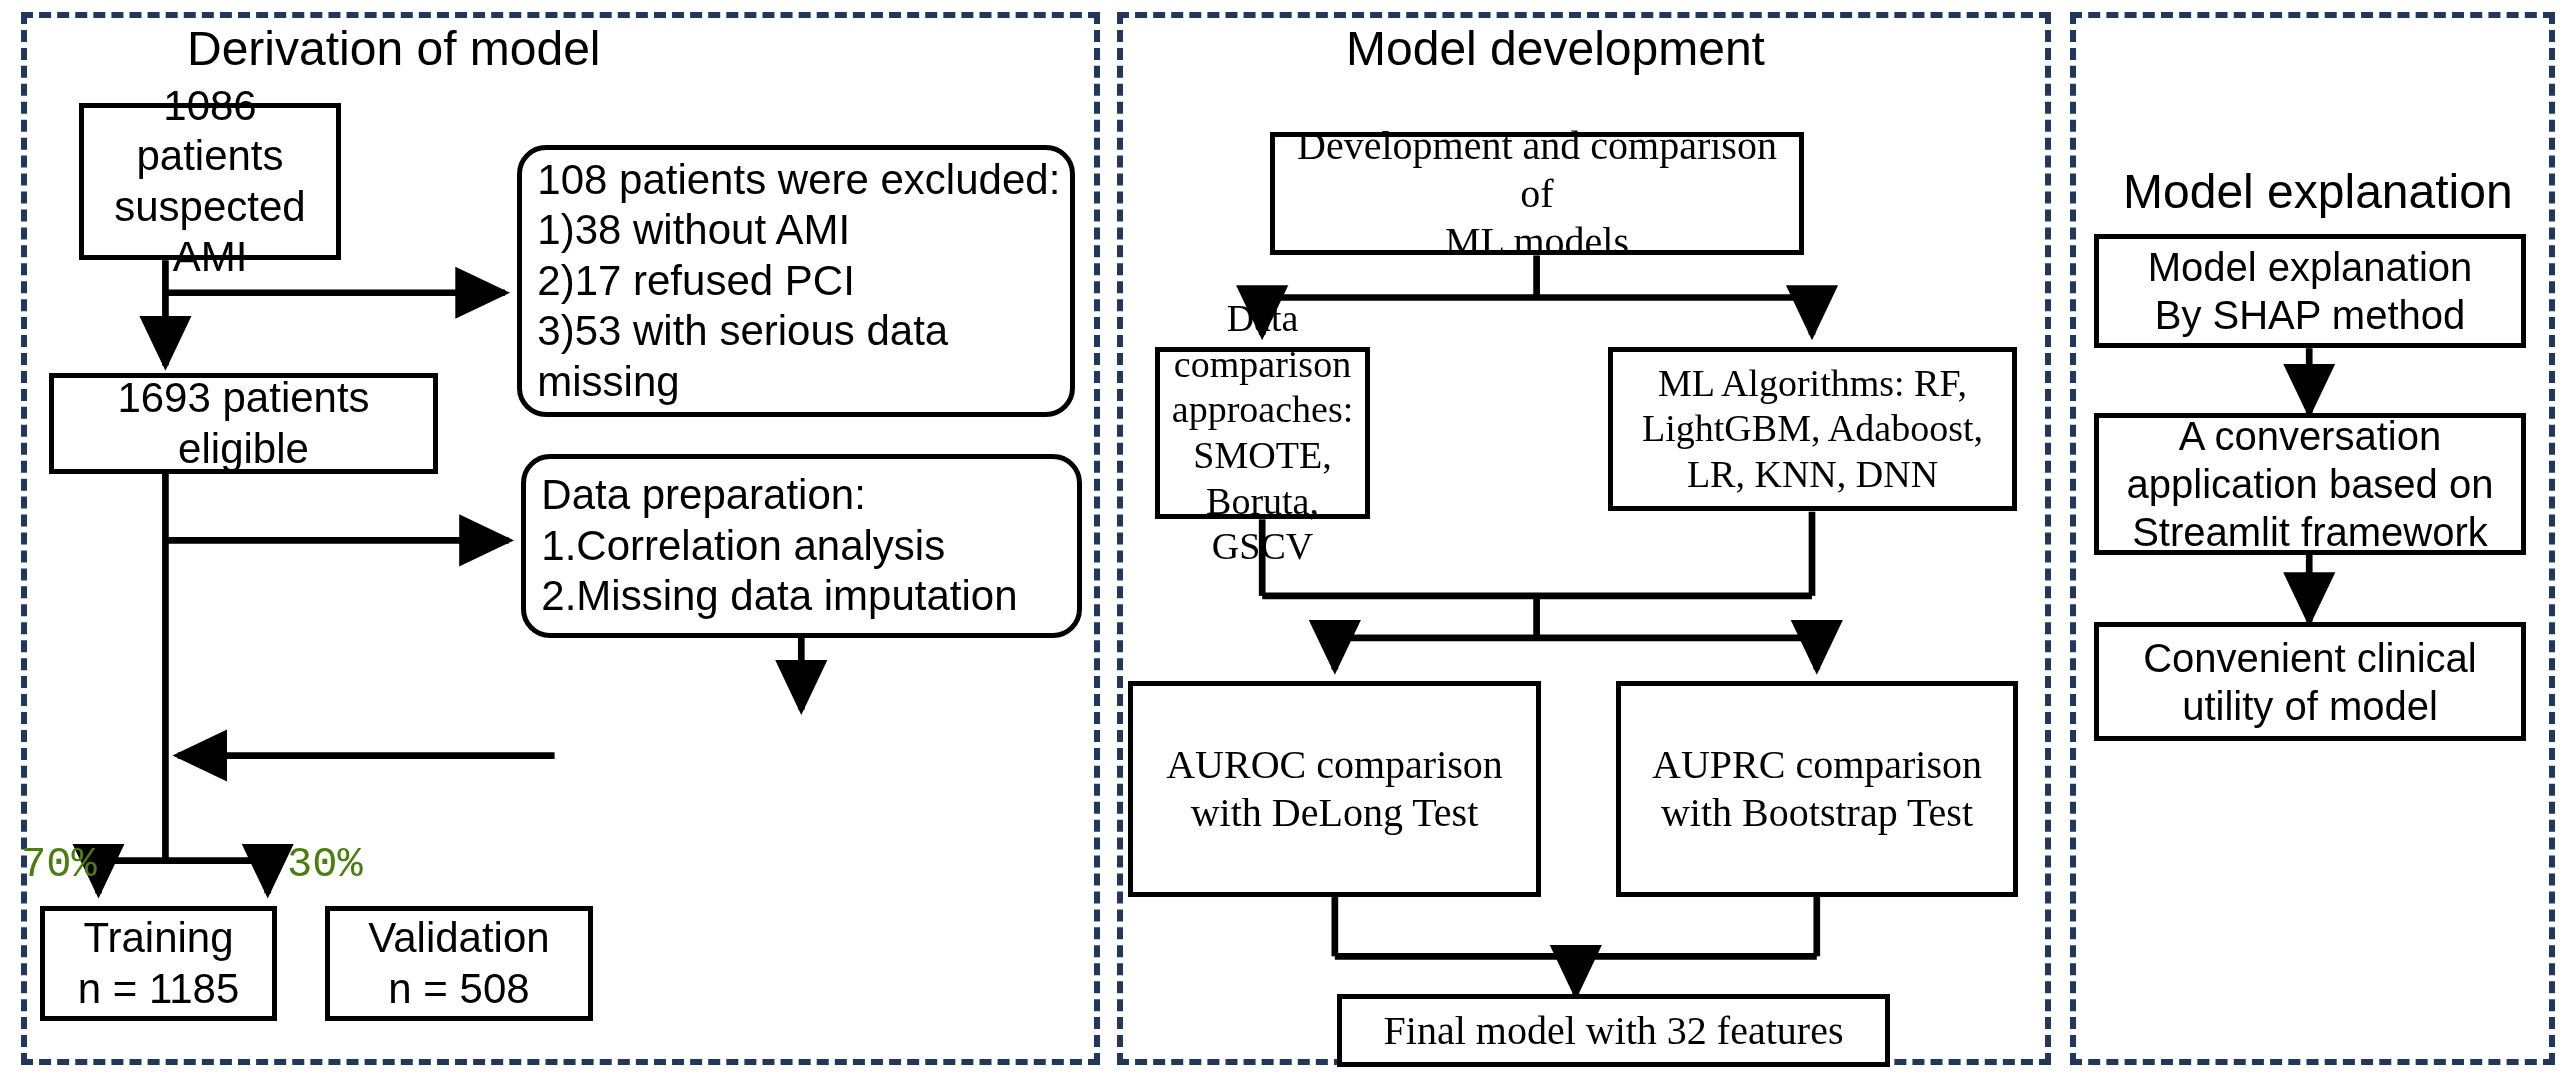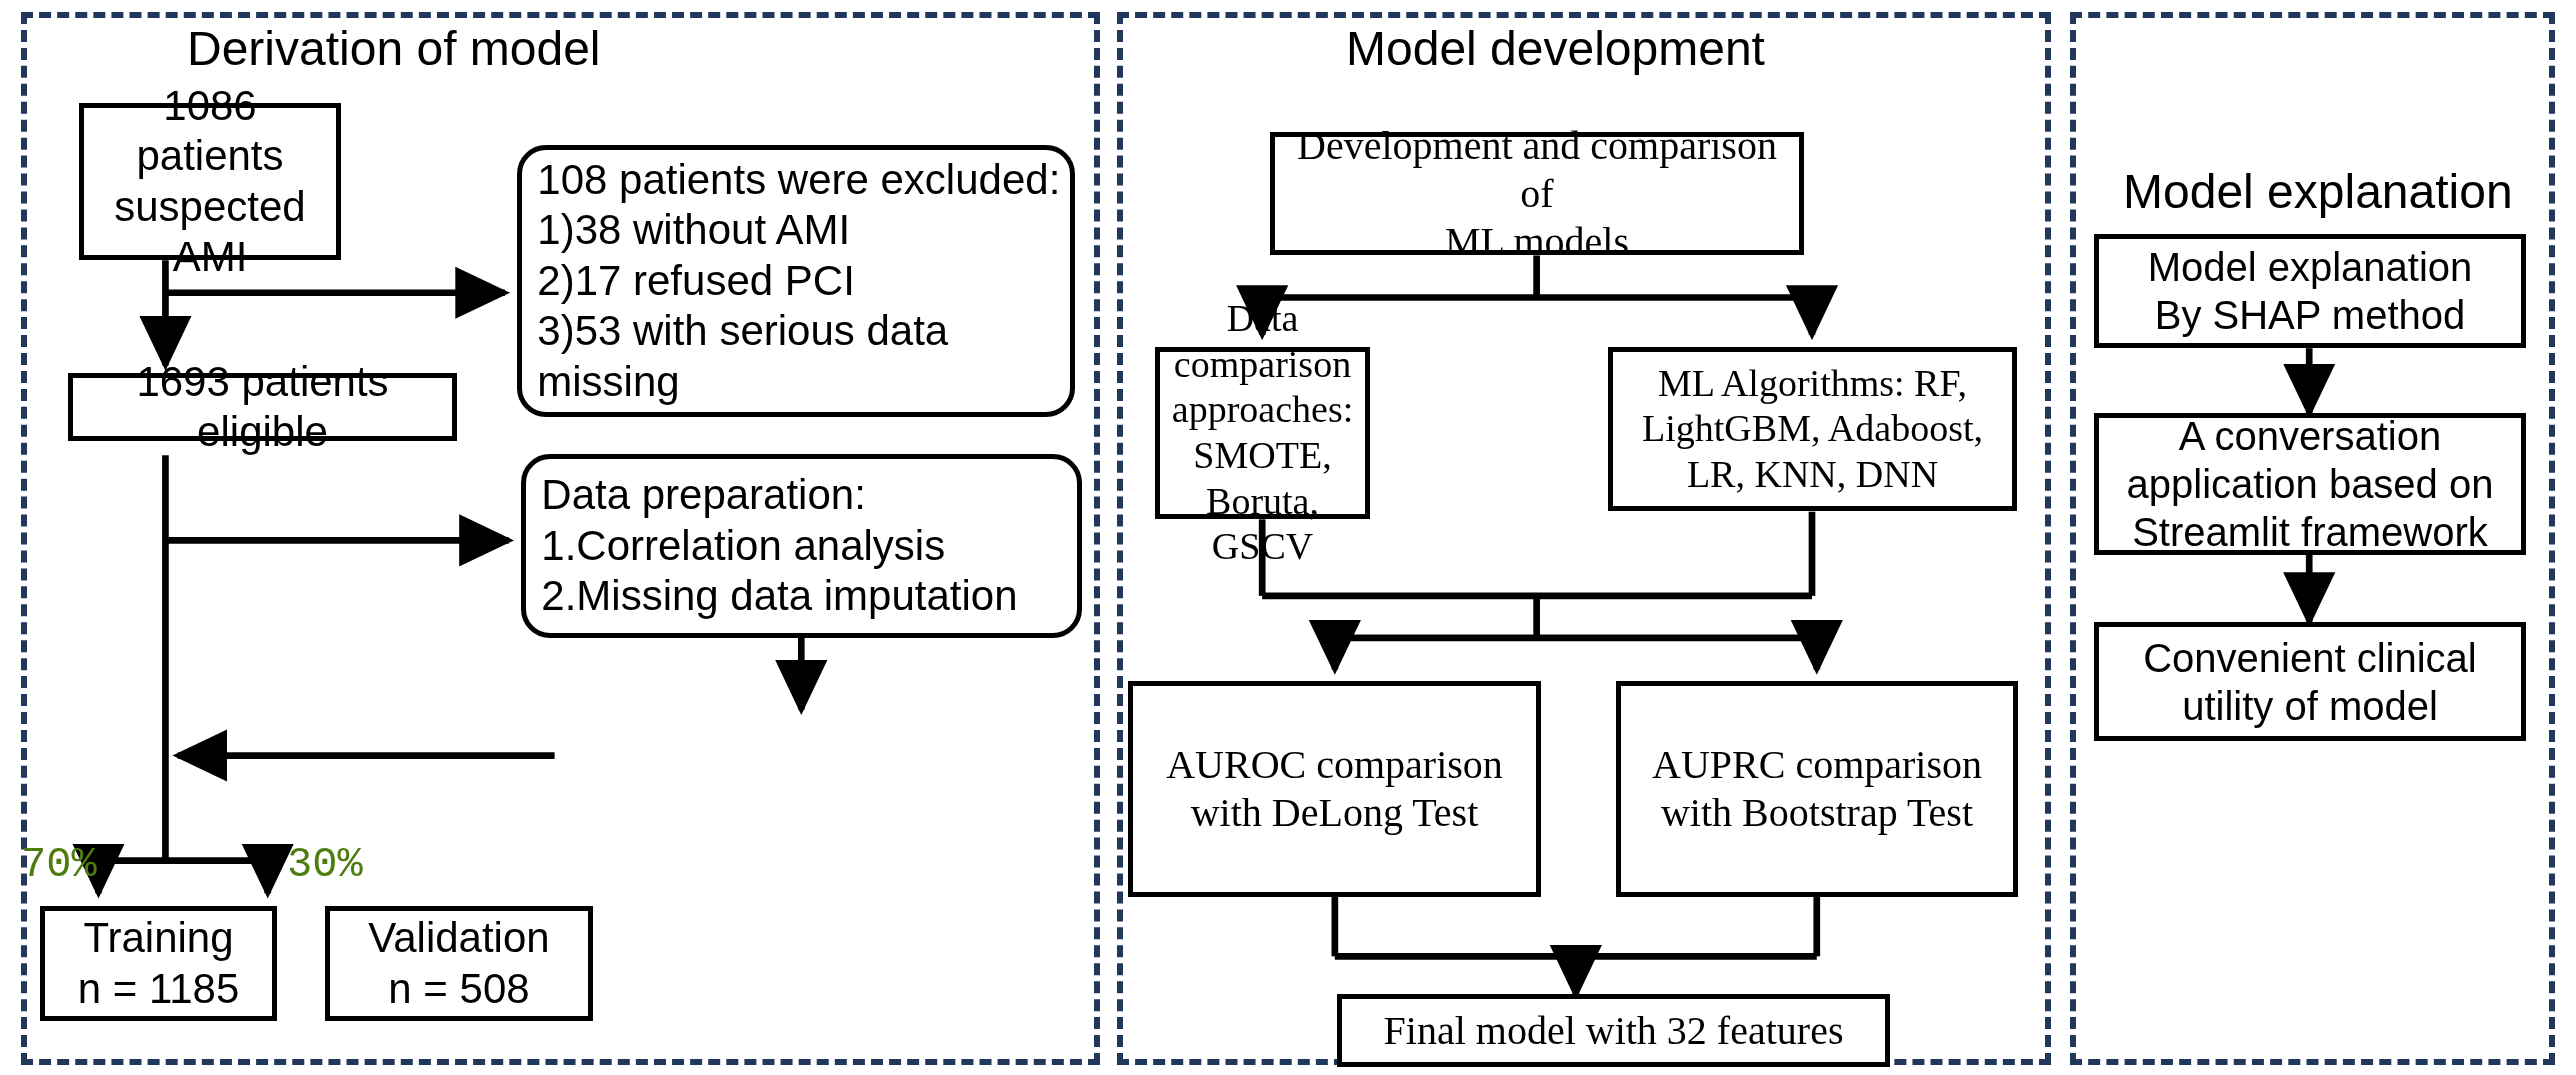--- a/index.html
+++ b/index.html
@@ -116,21 +116,21 @@
 
   <div class="box sans ws" style="left:79px; top:103px; width:262px; height:157px; font-size:42px;">1086 patients
 suspected AMI</div>
 
   <div class="box sans ws left-al" style="left:517px; top:145px; width:558px; height:272px; font-size:42px;">108 patients were excluded:
 1)38 without AMI
 2)17 refused PCI
 3)53 with serious data
 missing</div>
 
-  <div class="box sans ws" style="left:68px; top:373px; width:389px; height:68px; font-size:42px;">1693 patients eligible</div>
+  <div class="box sans ws" style="left:49px; top:373px; width:389px; height:101px; font-size:42px;">1693 patients eligible</div>
 
   <div class="box sans ws left-al" style="left:521px; top:454px; width:561px; height:184px; font-size:42px;">Data preparation:
 1.Correlation analysis
 2.Missing data imputation</div>
 
 
   <div class="edge-label" style="left:21px; top:841px; font-size:42px;">70%</div>
 
   <div class="edge-label" style="left:287px; top:841px; font-size:42px;text-align:center;">30%</div>
 

